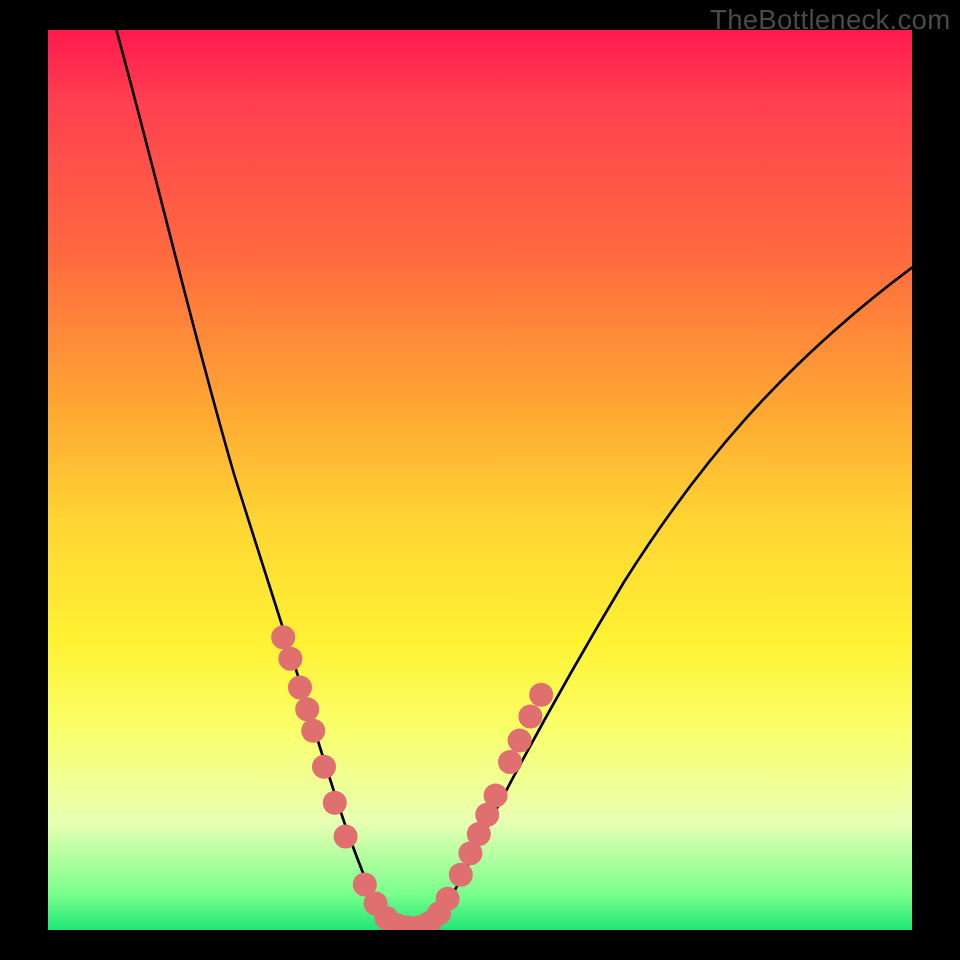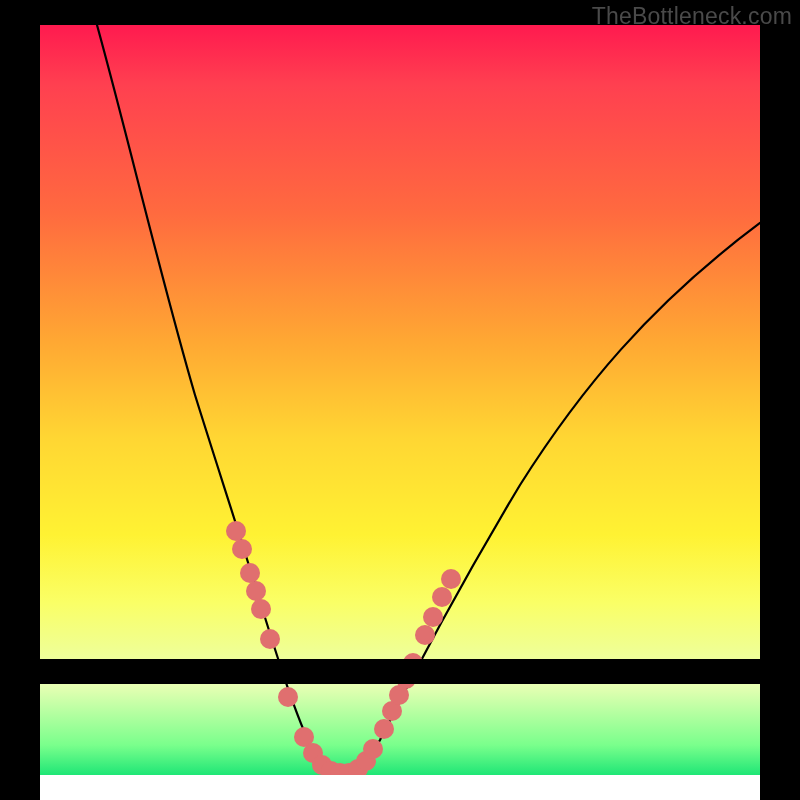--- a/index.html
+++ b/index.html
@@ -6,21 +6,21 @@
     margin: 0;
     padding: 0;
     width: 800px;
     height: 800px;
     overflow: hidden;
     font-family: Arial, Helvetica, sans-serif;
   }
   .frame {
     position: relative;
     width: 800px;
-    height: 684px;
+    height: 800px;
     background: #fdba74;
   }
   .plot-area {
     position: absolute;
     left: 40px;
     top: 25px;
     width: 720px;
     height: 750px;
     background: linear-gradient(to bottom,
       #ff1a4f 0%,

